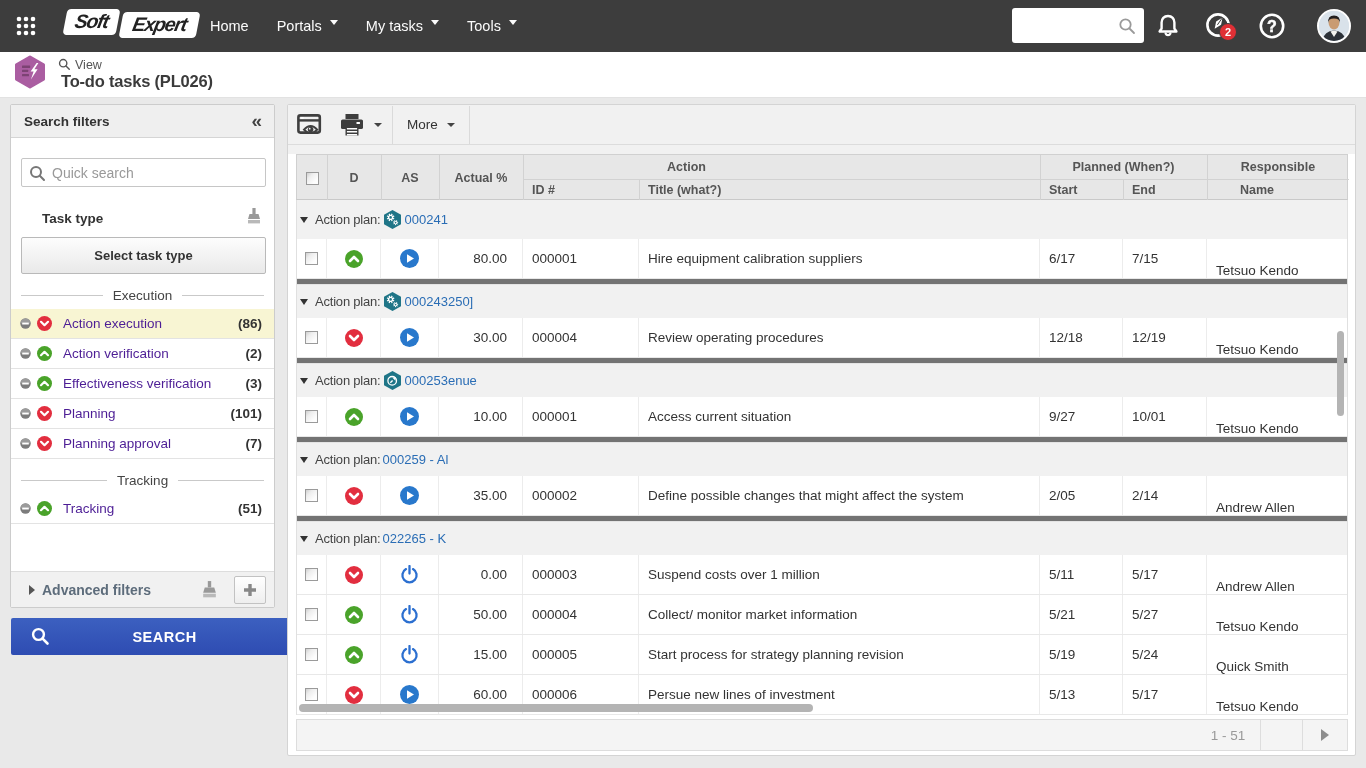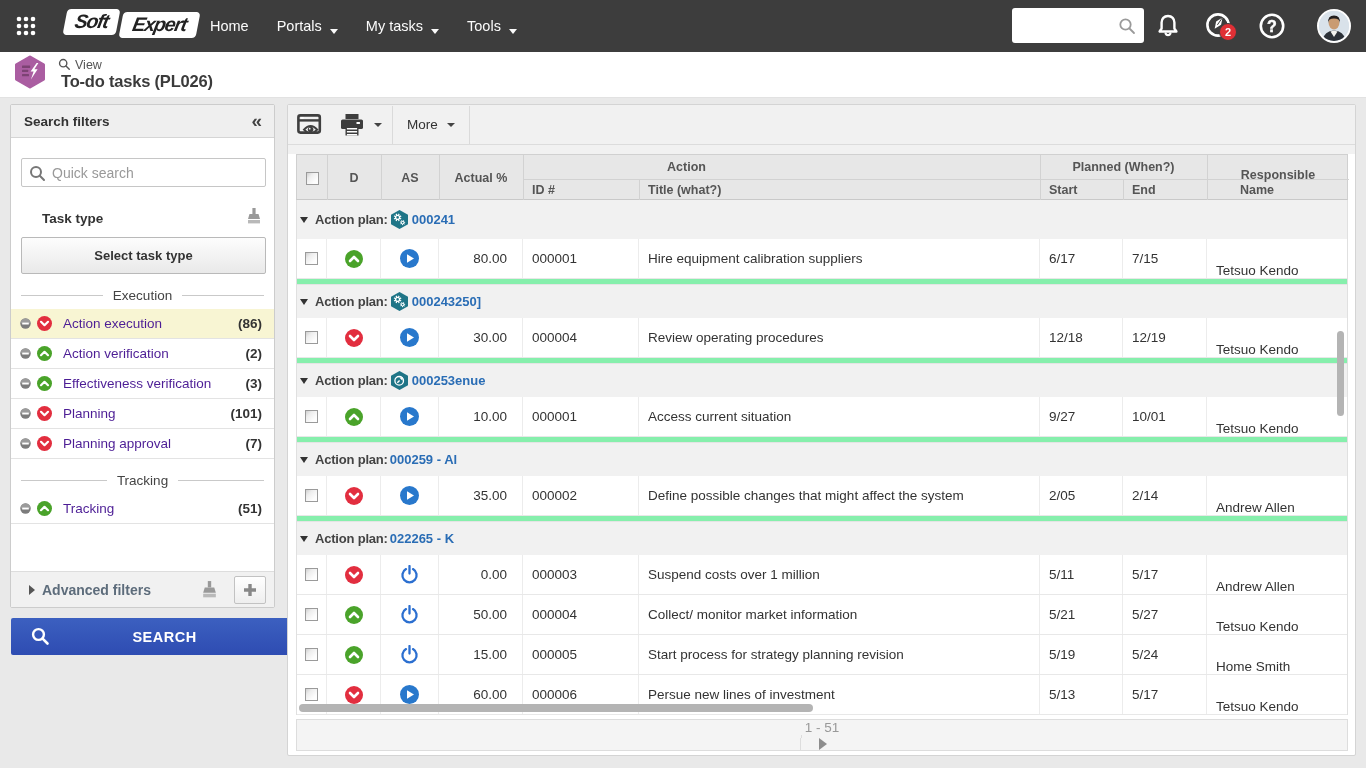--- a/index.html
+++ b/index.html
@@ -9,21 +9,21 @@
   
   .topbar { position:absolute; left:0; top:0; width:1366px; height:52px; background:#3d3d3d; }
   .grid-icon { position:absolute; left:16px; top:16px; width:20px; height:20px; cursor:pointer; }
   .logo { position:absolute; left:65px; top:9px; height:30px; }
   .logo-box { position:absolute; background:#fff; transform:skewX(-11deg); border-radius:4px;
               display:flex; align-items:center; justify-content:center; }
   .logo-box1 { left:0; top:0; width:53px; height:26px; z-index:2; }
   .logo-box2 { left:56px; top:3px; width:77px; height:26px; }
   .logo-txt { font-style:italic; font-weight:bold; color:#222; font-size:19.5px; letter-spacing:-1.2px; padding-bottom:2px; }
   .nav { position:absolute; left:196px; top:0; height:52px; display:flex; align-items:center; }
-  .nav-item { color:#fbfbfb; font-size:14.5px; padding:0 14px; cursor:pointer; display:flex; align-items:flex-end; }
+  .nav-item { color:#fbfbfb; font-size:14.5px; padding:0 14px; cursor:pointer; display:flex; align-items:flex-start; }
   .caret { display:inline-block; width:0; height:0; border-left:4.5px solid transparent; border-right:4.5px solid transparent; border-top:5px solid #fbfbfb; margin-left:8px; margin-top:2px; }
   .tb-search { position:absolute; left:1012px; top:8px; width:132px; height:35px; background:#fff; border-radius:3px; border:none; }
   .tb-search input { position:absolute; left:8px; top:0; width:100px; height:35px; border:none; outline:none; font-size:13px; background:transparent; }
   .tb-search .mag { position:absolute; right:7px; top:8px; }
   .tb-icon { position:absolute; top:0; width:40px; height:52px; display:flex; align-items:center; justify-content:center; cursor:pointer; }
   .badge { position:absolute; left:21px; top:23px; width:18px; height:18px; border-radius:50%; background:#e02f35; color:#fff;
            font-size:11px; font-weight:bold; display:flex; align-items:center; justify-content:center; border:1.5px solid #3d3d3d; }
   .avatar { position:absolute; left:1317px; top:9px; width:34px; height:34px; border-radius:50%; overflow:hidden; cursor:pointer;
             border:2px solid #fdfdfd; background:#d9e2ea; }
 
@@ -84,21 +84,21 @@
 
   .grid-table { position:absolute; left:8px; top:49px; width:1052px; }
   .gt-row { display:grid; grid-template-columns:30px 54px 58px 84px 116px 401px 83px 84px 1fr; }
   .gt-head { background:#e7e7e7; border:1px solid #d0d0d0; border-bottom:1px solid #c9c9c9; height:46px; position:relative; }
   .hcell { position:absolute; display:flex; align-items:center; justify-content:center; font-size:12.5px; font-weight:bold; color:#555; }
   .hcell.sub { justify-content:flex-start; padding-left:9px; }
   .vline { position:absolute; background:#d2d2d2; width:1px; }
   .hline { position:absolute; background:#d2d2d2; height:1px; }
 
   .gt-body { border-left:1px solid #e0e0e0; border-right:1px solid #e0e0e0; }
-  .group-row { height:39px; background:#86efac; position:relative; cursor:default;font-weight:bold; }
+  .group-row { height:39px; background:#737373; position:relative; cursor:default; }
   .group-band { position:absolute; left:0; top:5px; width:100%; height:34px; background:#f1f1f1; border-top:1px solid #e4e4e4;
                 display:flex; align-items:center; padding-left:3px; }
   .g-tri { width:0; height:0; border-left:4.5px solid transparent; border-right:4.5px solid transparent; border-top:6px solid #333; margin-right:7px; cursor:pointer; }
   .g-label { font-size:13px; color:#444; margin-right:2px; letter-spacing:-0.2px; }
   .g-ico { margin-right:4px; margin-left:1px; }
   .g-link { font-size:13px; color:#2a6db5; cursor:pointer; }
   .data-row { height:40px; border-bottom:1px solid #e8e8e8; background:#fff; }
   .data-row > div { display:flex; align-items:center; border-right:1px solid #ececec; overflow:hidden; }
   .data-row > div:last-child { border-right:none;align-items:flex-end; }
   .cell-center { justify-content:center; }
@@ -108,21 +108,21 @@
   .cbx { width:13px; height:13px; border:1px solid #9a9a9a; cursor:pointer;
          background:linear-gradient(135deg,#cfcfcf 0%,#ededed 30%,#fdfdfd 75%); }
   .group-row:first-child .group-band { top:0; height:39px; border-top:none; }
 
   .hscroll { position:absolute; left:8px; top:597px; width:1052px; height:13px; background:transparent; }
   .hthumb { position:absolute; left:3px; top:2px; width:514px; height:8px; background:#b4b4b4; border-radius:5px; cursor:pointer; }
   .vscroll { position:absolute; left:1048px; top:95px; width:12px; height:504px; }
   .vthumb { position:absolute; left:1px; top:131px; width:7px; height:85px; background:#b4b4b4; border-radius:4px; cursor:pointer; }
 
   .gfooter { position:absolute; left:8px; top:614px; width:1052px; height:32px; background:#f4f4f4; border:1px solid #ddd;
-             display:flex; align-items:center; justify-content:flex-end;flex-direction:column; }
+             display:flex; align-items:center; justify-content:flex-end; }
   .pg-range { width:64px; text-align:center; color:#999; font-size:13.5px; }
   .pg-cell { width:42px; height:32px; border-left:1px solid #ddd; }
   .pg-next { width:45px; height:32px; border-left:1px solid #ddd; display:flex; align-items:center; justify-content:center; cursor:pointer; }
   .pg-next-tri { width:0; height:0; border-top:6px solid transparent; border-bottom:6px solid transparent; border-left:8px solid #8d8d8d; }
 </style>
 </head>
 <body>
 
 <svg width="0" height="0" style="position:absolute">
   <defs>
@@ -415,21 +415,21 @@
       </div>
       <div class="hcell" style="left:30px;top:0;width:54px;height:46px">D</div>
       <div class="hcell" style="left:84px;top:0;width:58px;height:46px">AS</div>
       <div class="hcell" style="left:142px;top:0;width:84px;height:46px">Actual %</div>
       <div class="hcell" style="left:226px;top:0;width:517px;height:24px;padding-right:190px">Action</div>
       <div class="hcell sub" style="left:226px;top:24px;width:116px;height:22px">ID #</div>
       <div class="hcell sub" style="left:342px;top:24px;width:401px;height:22px">Title (what?)</div>
       <div class="hcell" style="left:743px;top:0;width:167px;height:24px">Planned (When?)</div>
       <div class="hcell sub" style="left:743px;top:24px;width:83px;height:22px">Start</div>
       <div class="hcell sub" style="left:826px;top:24px;width:84px;height:22px">End</div>
-      <div class="hcell" style="left:910px;top:8px;width:142px;height:24px">Responsible</div>
+      <div class="hcell" style="left:910px;top:0;width:142px;height:24px">Responsible</div>
       <div class="hcell sub" style="left:934px;top:24px;width:142px;height:22px">Name</div>
     </div>
     <div class="gt-body" id="gt-body">
         <div class="group-row">
     <div class="group-band">
       <span class="g-tri"></span>
       <span class="g-label">Action plan:</span>
       <svg class="g-ico icon-gears" width="17" height="19" viewBox="0 0 17 19">
         <polygon points="8.5,0 17,4.75 17,14.25 8.5,19 0,14.25 0,4.75" fill="#1f7587"></polygon>
         <path fill="#fff" fill-rule="evenodd" d="M10.42 8.17 L9.83 9.58 L8.84 8.91 L8.09 9.65 L8.75 10.65 L7.35 11.23 L7.12 10.05 L6.06 10.05 L5.83 11.22 L4.42 10.63 L5.09 9.64 L4.35 8.89 L3.35 9.55 L2.77 8.15 L3.95 7.92 L3.95 6.86 L2.78 6.63 L3.37 5.22 L4.36 5.89 L5.11 5.15 L4.45 4.15 L5.85 3.57 L6.08 4.75 L7.14 4.75 L7.37 3.58 L8.78 4.17 L8.11 5.16 L8.85 5.91 L9.85 5.25 L10.43 6.65 L9.25 6.88 L9.25 7.94 Z M7.90 7.40 A1.30 1.30 0 1 0 5.30 7.40 A1.30 1.30 0 1 0 7.90 7.40 Z"></path>
@@ -731,21 +731,21 @@
     <div class="cell-left">
             <span class="cell-txt">Start process for strategy planning revision</span>
           </div>
     <div class="cell-left">
             <span class="cell-txt">5/19</span>
           </div>
     <div class="cell-left">
             <span class="cell-txt">5/24</span>
           </div>
     <div class="cell-left">
-            <span class="cell-txt">Home Smith</span>
+            <span class="cell-txt">Quick Smith</span>
           </div>
   </div>
         <div class="data-row gt-row">
     <div class="cell-center">
             <span class="cbx"></span>
           </div>
     <div class="cell-center">
 
       <svg class="d-down" width="18" height="18" viewBox="0 0 18 18">
         <circle cx="9" cy="9" r="9" fill="#e22e3f"></circle>

